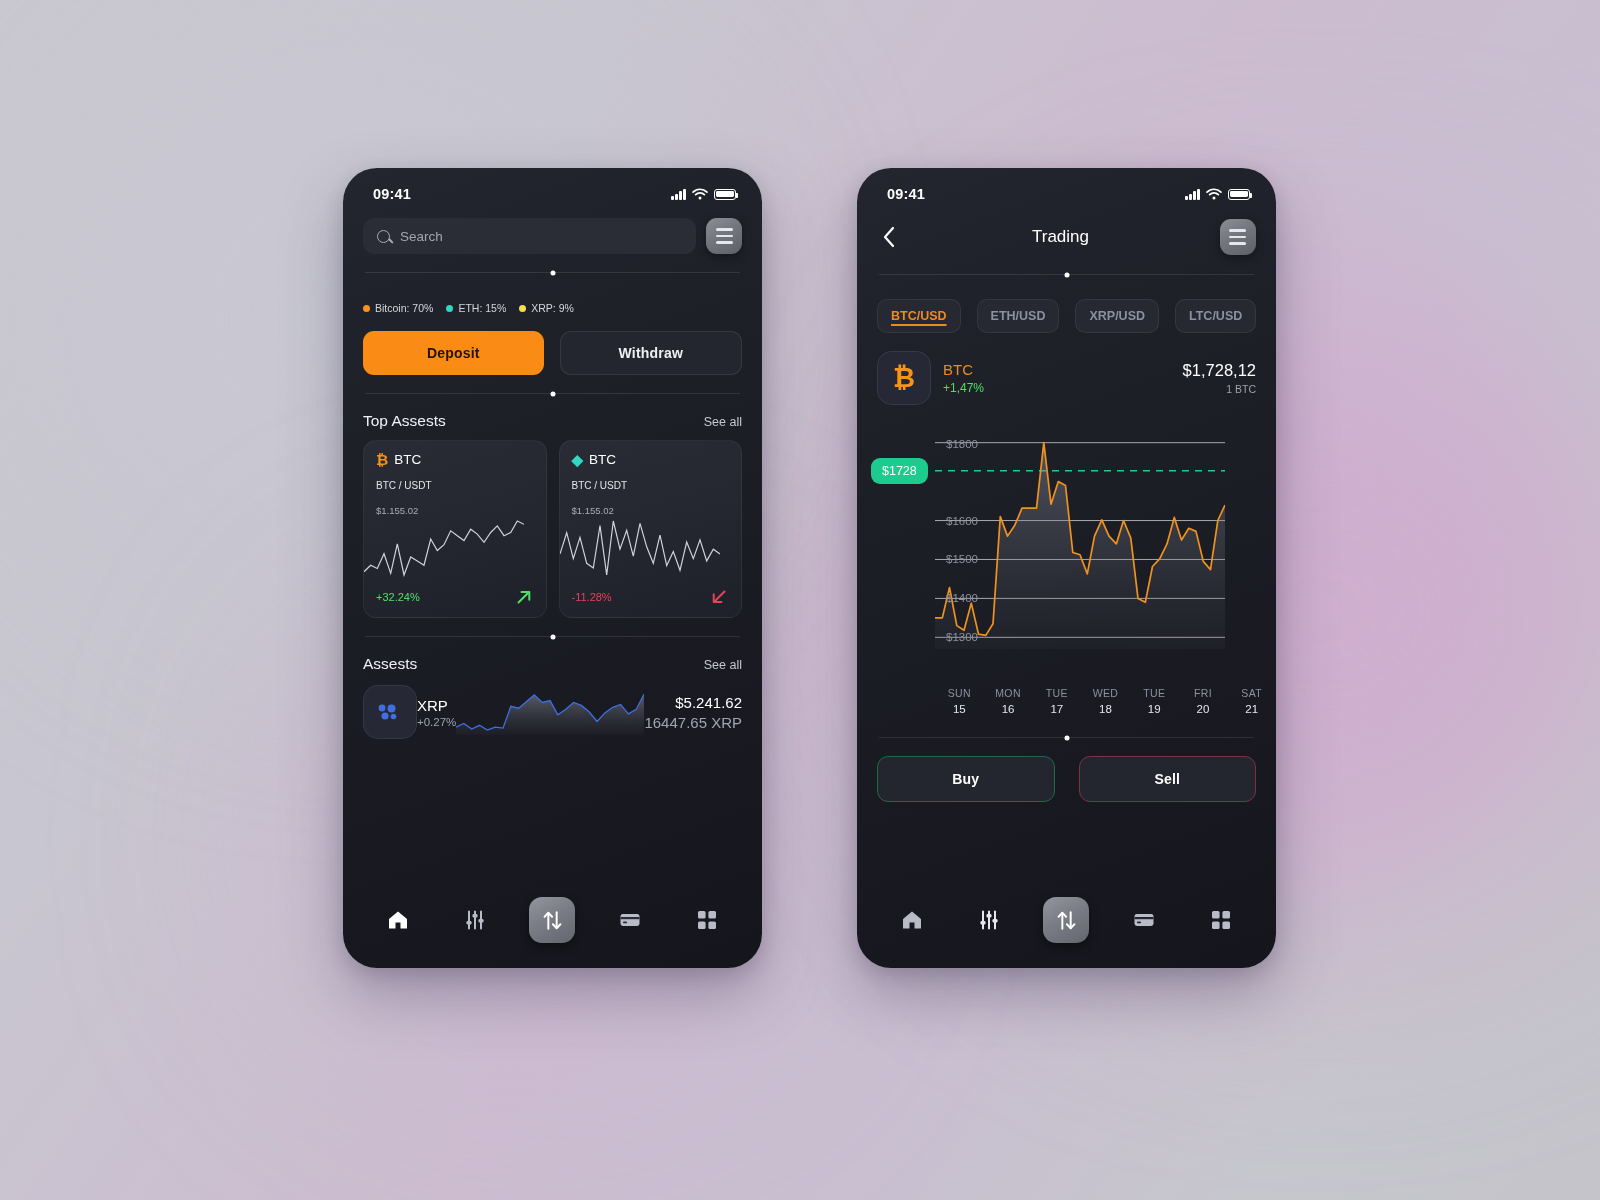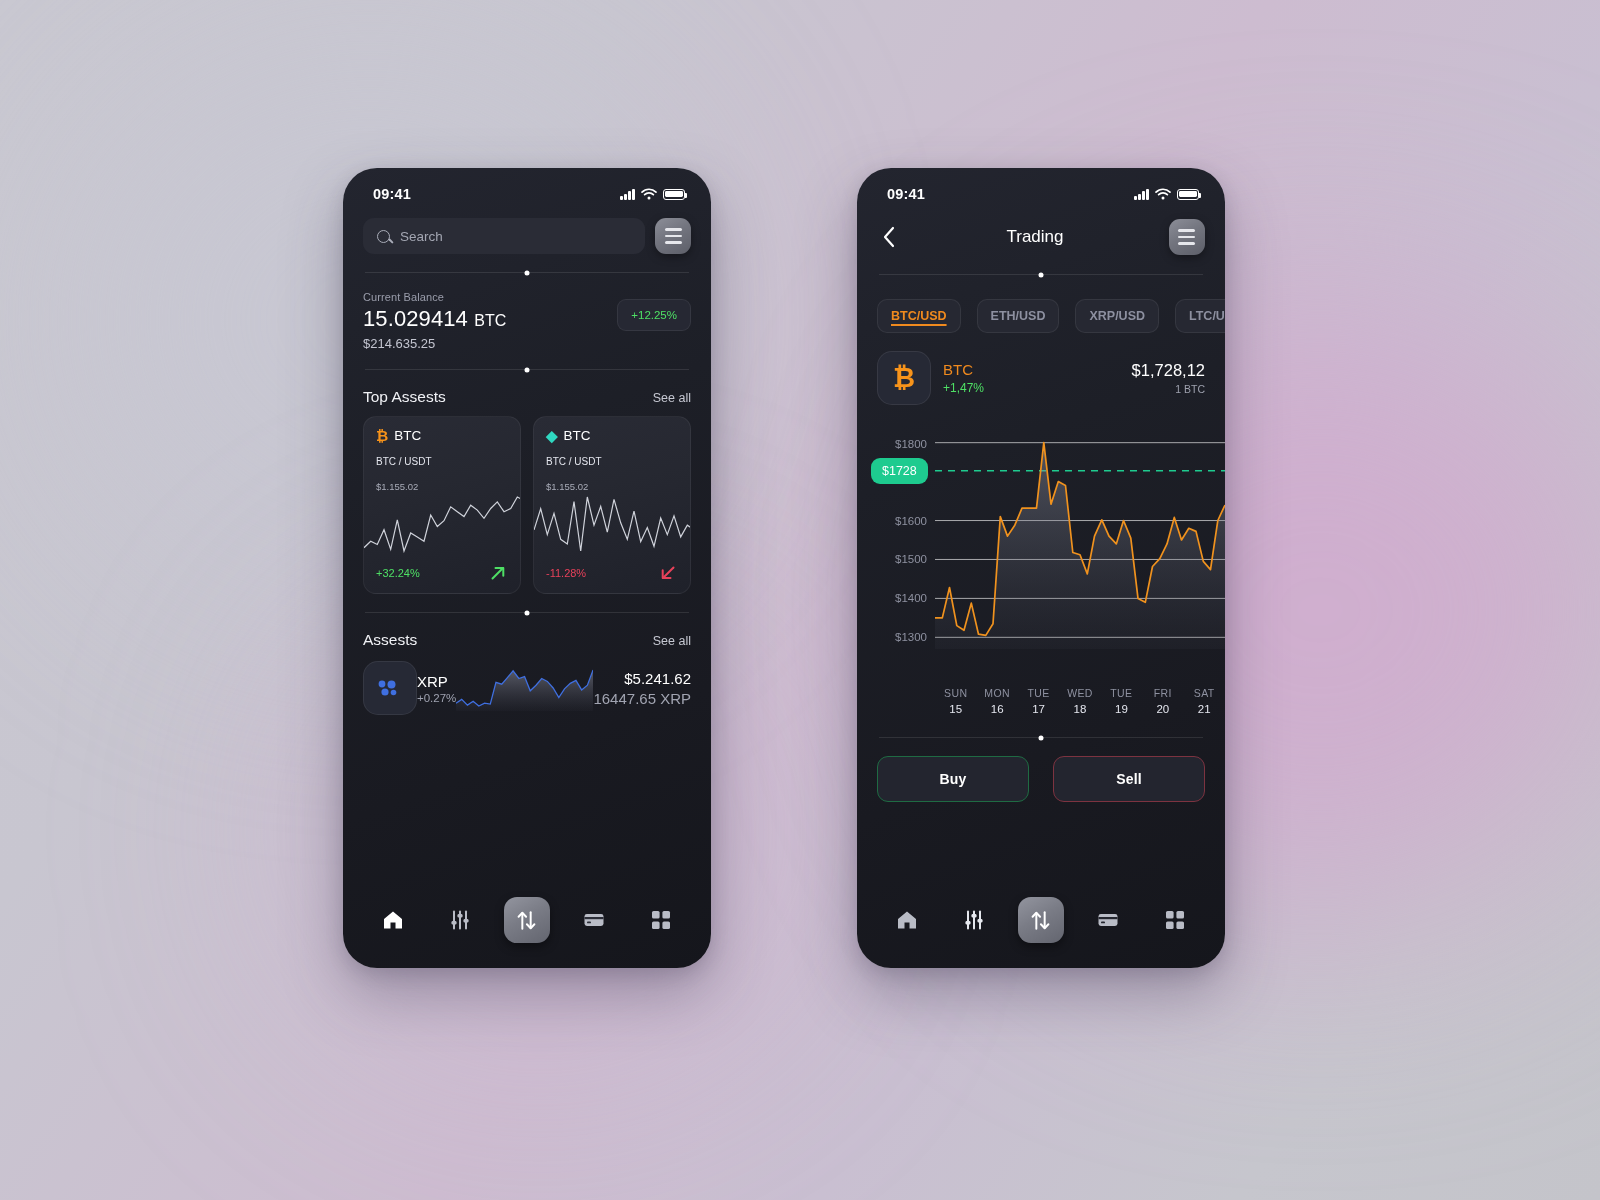--- a/index.html
+++ b/index.html
@@ -13,21 +13,21 @@
     position: absolute; border-radius: 50%; pointer-events: none;
     filter: blur(120px);
   }
   .blob-pink { width: 680px; height: 620px; left: 980px; top: 300px; background: rgba(209,168,205,0.75); }
   .blob-pink2 { width: 480px; height: 420px; left: 300px; top: 620px; background: rgba(202,180,208,0.45); }
   .blob-gray { width: 620px; height: 560px; left: 60px; top: 40px; background: rgba(200,200,212,0.6); }
 
   
   .phone {
     position: absolute;
-    width: 368px; height: 800px;
+    width: 419px; height: 800px;
     border-radius: 34px;
     background: linear-gradient(160deg, #23252f 0%, #1d1f27 35%, #191a21 70%, #15161c 100%);
     overflow: hidden;
     box-shadow: 0 26px 60px rgba(60,55,80,0.35), 0 6px 18px rgba(60,55,80,0.18);
     color: #e9eaf0;
   }
   #phone-left  { left: 343px; top: 168px; }
   #phone-right { left: 857px; top: 168px; }
 
   
@@ -233,33 +233,40 @@
     </div>
     <div class="hamburger">
       <span></span>
         <span></span>
         <span></span>
     </div>
   </div>
 
   <div class="divider"></div>
 
-  <div class="balrow">
-    <div>
-      <div class="bal-label">Current Balance</div>
-      <div class="bal-amount">
-        <span>15.029414</span>
-        <span class="unit">BTC</span>
-      </div>
-      <div class="bal-usd">$214.635.25</div>
-    </div>
-    <div class="bal-badge">+12.25%</div>
-  </div>
-
-
+
+  <div class="alloc">
+    <div class="alloc-item">
+      <span class="dot" style="background:#f7931a"></span>
+      <span>Bitcoin: 70%</span>
+    </div>
+    <div class="alloc-item">
+      <span class="dot" style="background:#2fd8c1"></span>
+      <span>ETH: 15%</span>
+    </div>
+    <div class="alloc-item">
+      <span class="dot" style="background:#f2e14c"></span>
+      <span>XRP: 9%</span>
+    </div>
+  </div>
+
+  <div class="btnrow">
+    <div class="btn-primary">Deposit</div>
+    <div class="btn-ghost">Withdraw</div>
+  </div>
 
   <div class="divider"></div>
 
   <div class="sec-head">
     <div class="sec-title">Top Assests</div>
     <div class="sec-link">See all</div>
   </div>
 
   <div class="movers">
     <div class="mcard">

